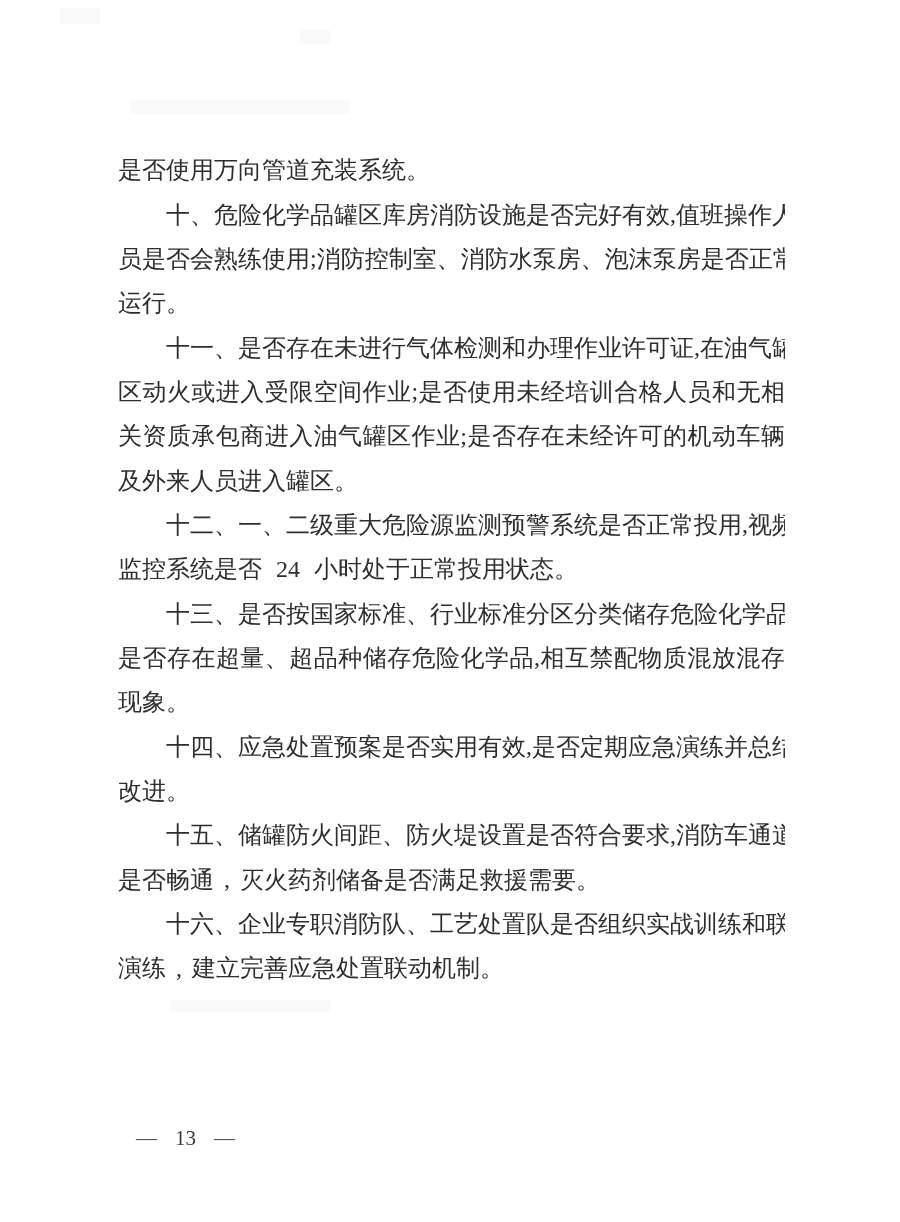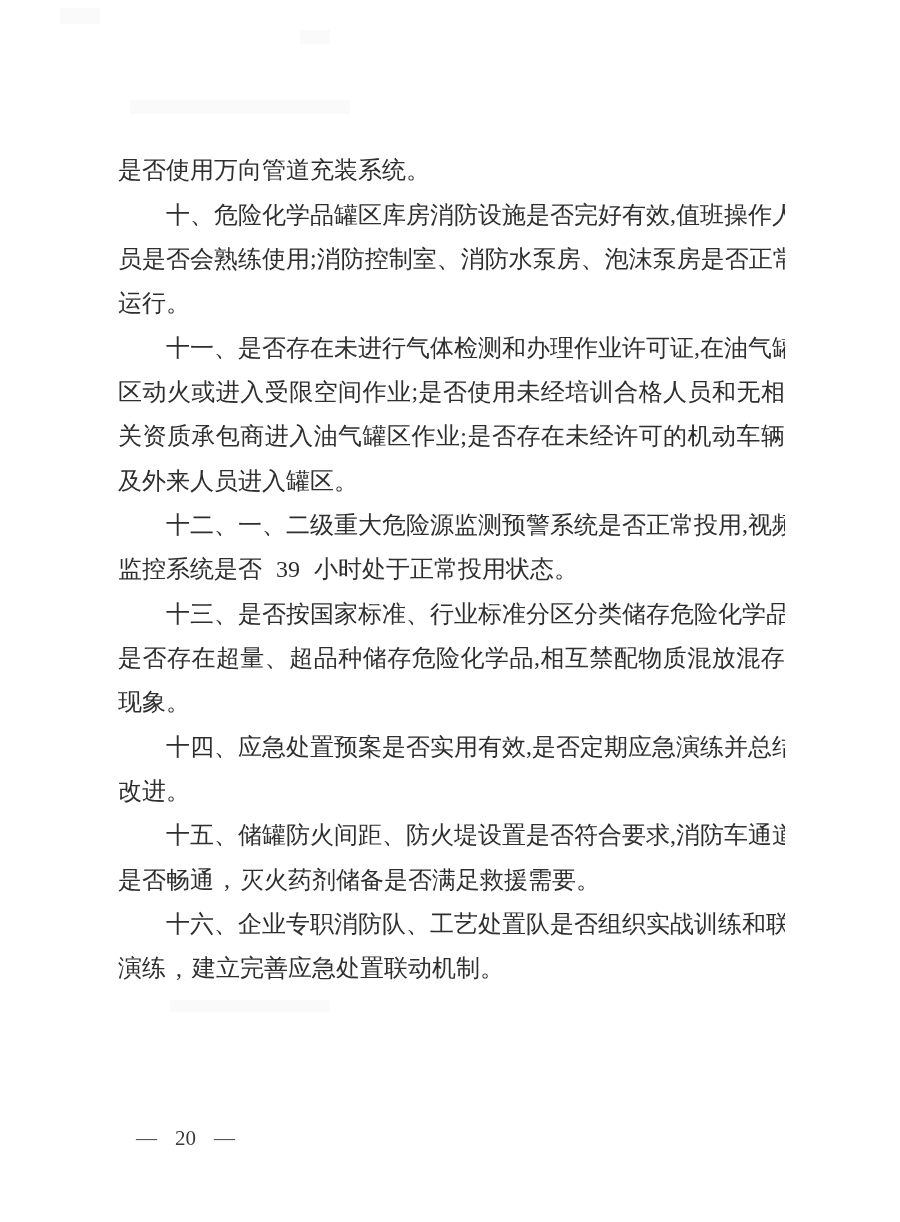--- a/index.html
+++ b/index.html
@@ -272,21 +272,21 @@
         <span class="cell cjk">频</span>
       </div>
       <div class="line grid">
         <span class="cell cjk">监</span>
         <span class="cell cjk">控</span>
         <span class="cell cjk">系</span>
         <span class="cell cjk">统</span>
         <span class="cell cjk">是</span>
         <span class="cell cjk">否</span>
         <span class="cell sp"> </span>
-        <span class="cell ascii">39</span>
+        <span class="cell ascii">24</span>
         <span class="cell sp"> </span>
         <span class="cell cjk">小</span>
         <span class="cell cjk">时</span>
         <span class="cell cjk">处</span>
         <span class="cell cjk">于</span>
         <span class="cell cjk">正</span>
         <span class="cell cjk">常</span>
         <span class="cell cjk">投</span>
         <span class="cell cjk">用</span>
         <span class="cell cjk">状</span>
@@ -484,17 +484,17 @@
         <span class="cell cjk">联</span>
         <span class="cell cjk">动</span>
         <span class="cell cjk">机</span>
         <span class="cell cjk">制</span>
         <span class="cell cjk">。</span>
       </div>
     </div>
 
   <div class="footer">
     <span class="dash">—</span>
-    <span>20</span>
+    <span>13</span>
     <span class="dash">—</span>
   </div>
 
 </div>
 
 </body></html>

